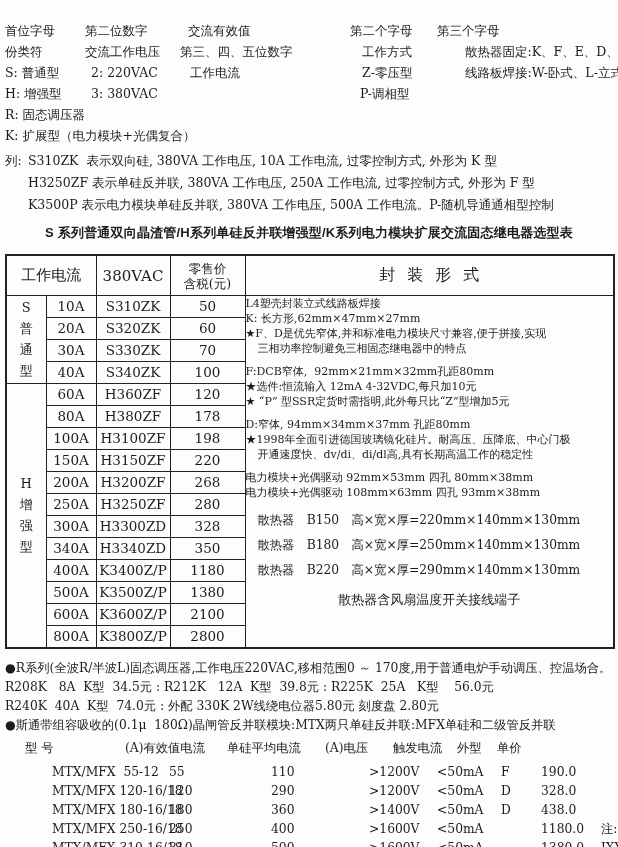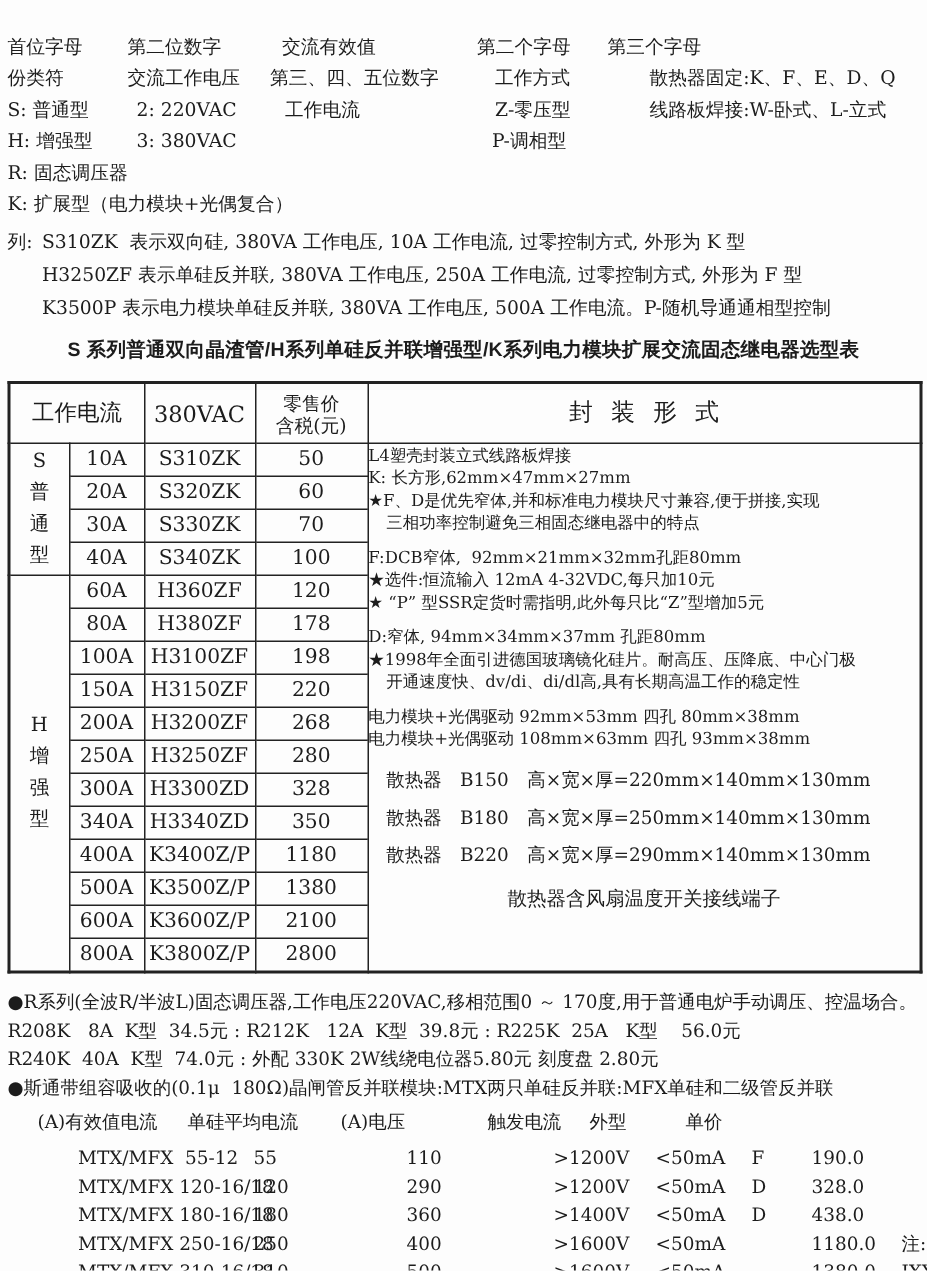--- a/index.html
+++ b/index.html
@@ -9,21 +9,21 @@
     font-family:"DejaVu Serif","Liberation Serif",serif;
   }
   .page{position:relative;padding:20px 5px 0 5px;}
 
   
   .legend{display:flex;font-size:12.5px;line-height:21px;}
   .legend-col{flex:0 0 auto;white-space:nowrap;}
   .legend-col:nth-child(1){width:80px;}
   .legend-col:nth-child(2){width:95px;}
   .legend-col:nth-child(3){width:138px;}
-  .legend-col:nth-child(4){width:87px;}
+  .legend-col:nth-child(4){width:87px;margin-left:32px;}
   .legend-col:nth-child(5){flex:1 1 auto;}
 
   
   .examples{display:flex;margin-top:4px;font-size:12.5px;line-height:22px;}
   .ex-prefix{flex:0 0 23px;}
   .ex-lines{flex:1;}
   .ex-line{white-space:pre;}
 
   
   .tbl-title{
@@ -251,20 +251,21 @@
 
   <div class="notes">
       <div class="note-line">●R系列(全波R/半波L)固态调压器,工作电压220VAC,移相范围0 ～ 170度,用于普通电炉手动调压、控温场合。</div>
       <div class="note-line">R208K   8A  K型  34.5元 : R212K   12A  K型  39.8元 : R225K  25A   K型    56.0元</div>
       <div class="note-line">R240K  40A  K型  74.0元 : 外配 330K 2W线绕电位器5.80元 刻度盘 2.80元</div>
       <div class="note-line">●斯通带组容吸收的(0.1μ  180Ω)晶闸管反并联模块:MTX两只单硅反并联:MFX单硅和二级管反并联</div>
     </div>
 
   <div class="mtx">
     <div class="mtx-head">
+        <span class="mtx-cell">型 号</span>
         <span class="mtx-cell">(A)有效值电流</span>
         <span class="mtx-cell">单硅平均电流</span>
         <span class="mtx-cell">(A)电压</span>
         <span class="mtx-cell">触发电流</span>
         <span class="mtx-cell">外型</span>
         <span class="mtx-cell">单价</span>
         <span class="mtx-cell"></span>
       </div>
     <div class="mtx-body">
         <div class="mtx-row">

